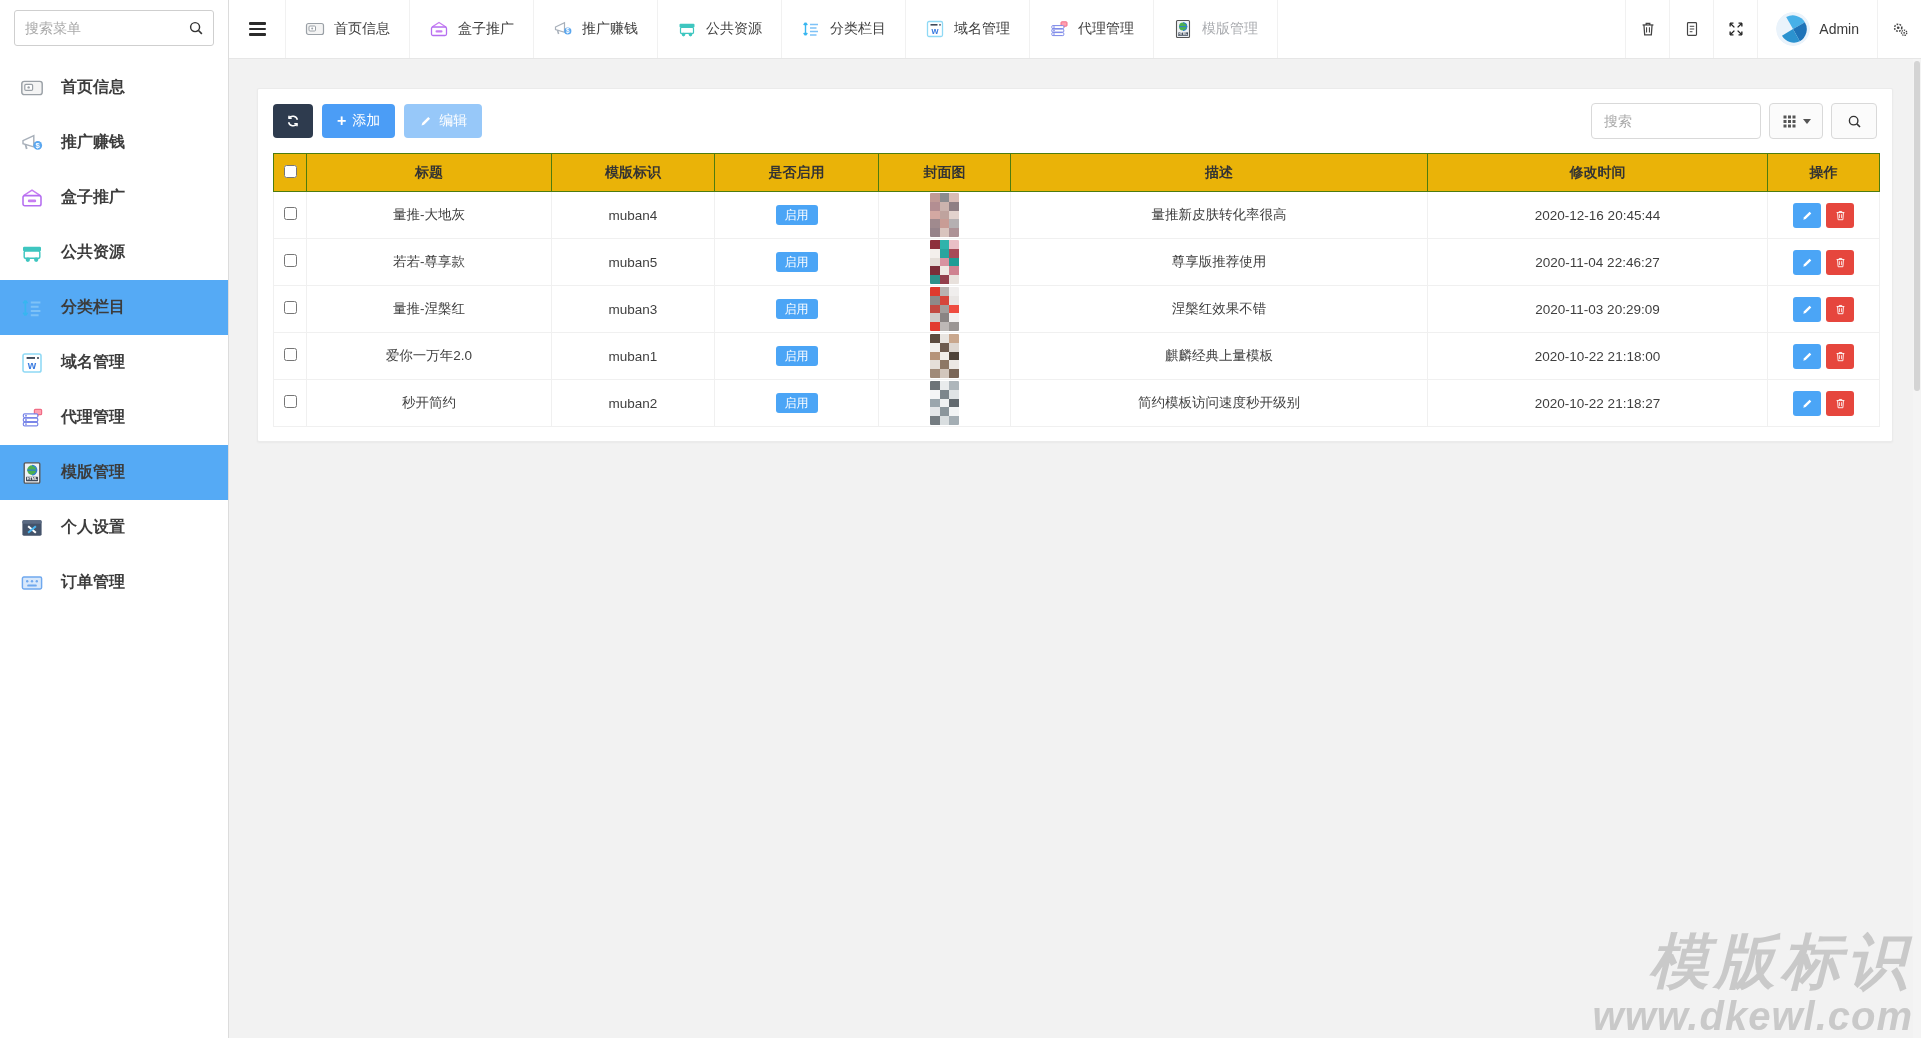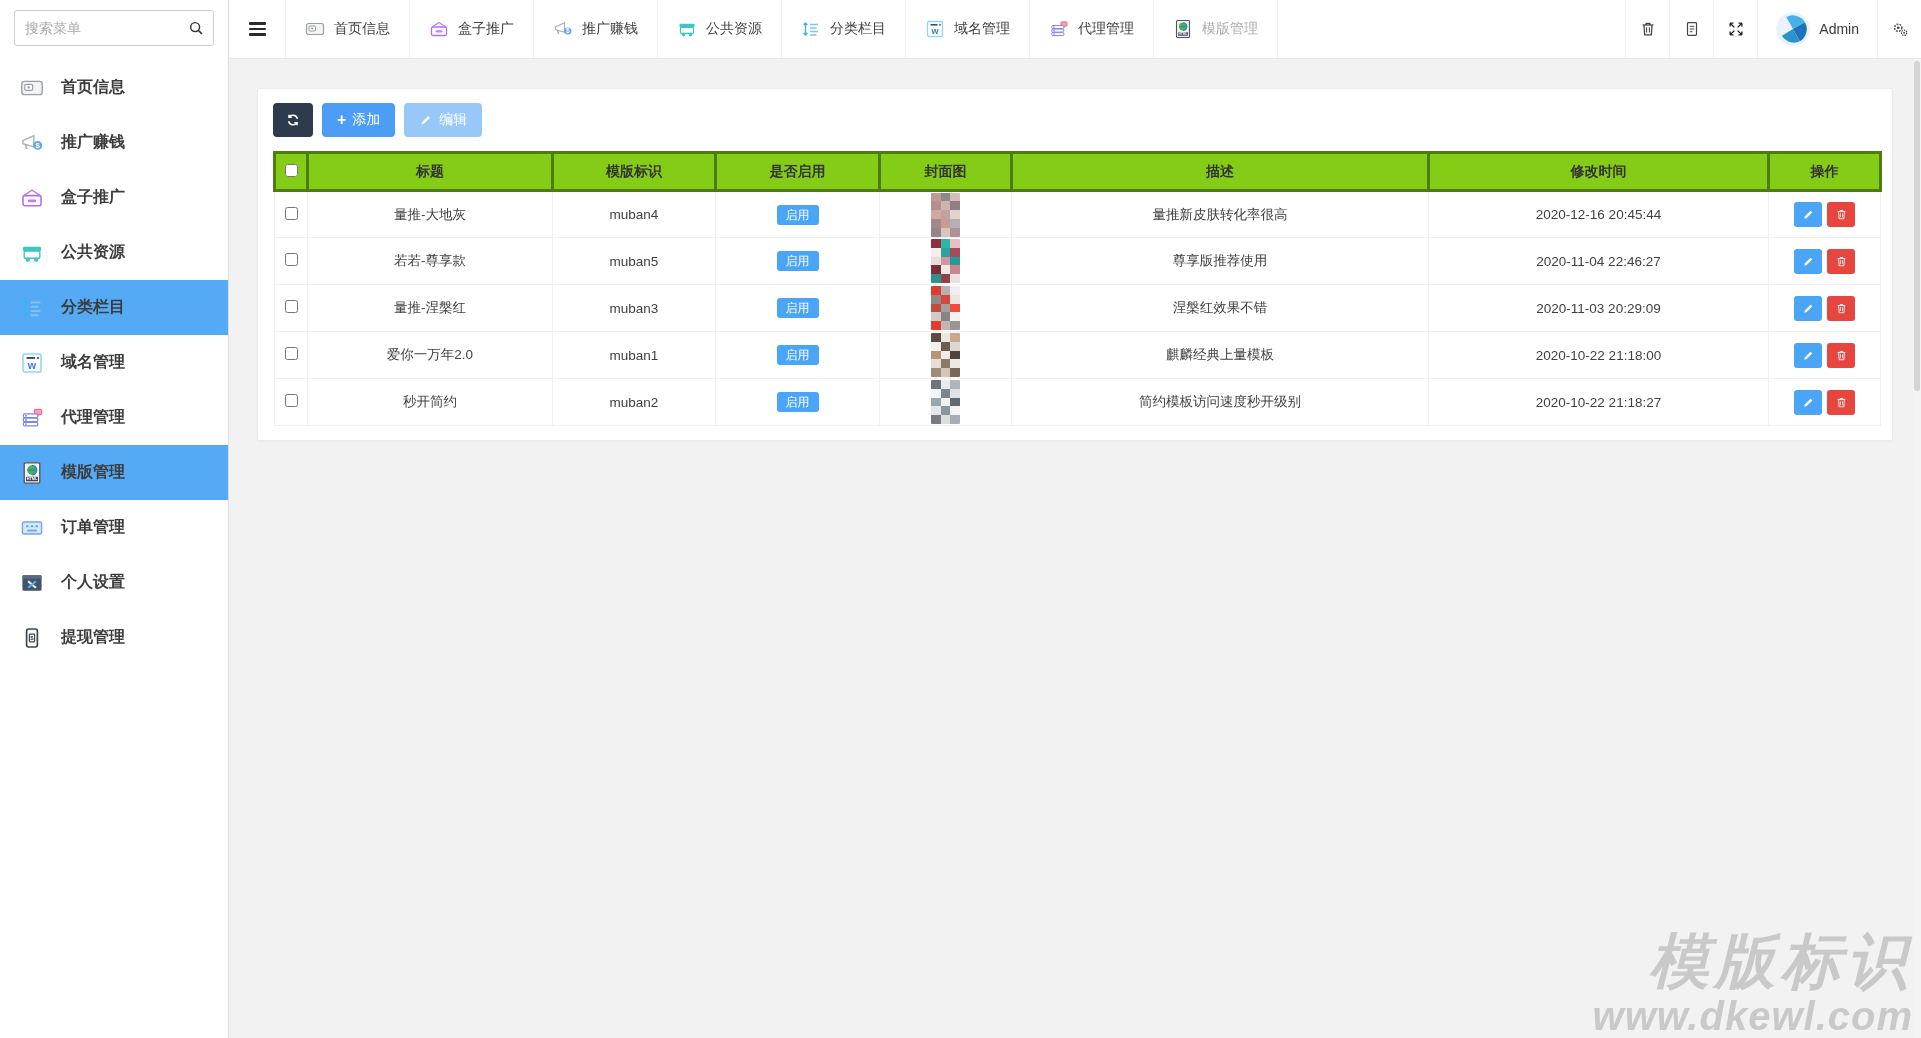--- a/index.html
+++ b/index.html
@@ -59,21 +59,21 @@
   .tbl-search::placeholder{color:#a9a9a9;}
   .mini-btn{height:36px;background:#fbfbfb;border:1px solid #d9d9d9;border-radius:4px;display:inline-flex;align-items:center;justify-content:center;gap:6px;cursor:pointer;}
   .grid-btn{width:54px;}
   .grid-btn svg{width:15px;height:15px;}
   .caret{width:0;height:0;border-left:4px solid transparent;border-right:4px solid transparent;border-top:5px solid #555;}
   .search-btn{width:46px;}
   .search-btn svg{width:17px;height:17px;}
 
   
   table{width:100%;border-collapse:collapse;table-layout:fixed;}
-  thead th{background:#84cc16;height:38px;font-size:14px;font-weight:700;color:#333;border:3px solid #4d7c0f;}
+  thead th{background:#eab308;height:38px;font-size:14px;font-weight:700;color:#333;border:1px solid #4d7c0f;}
   tbody td{height:47px;text-align:center;font-size:13.5px;color:#3f3f3f;border:1px solid #f0f0f0;background:#fff;}
   input[type=checkbox]{width:13px;height:13px;cursor:pointer;}
   .badge{display:inline-block;background:var(--badge);color:#fff;font-size:12px;padding:4px 9px;border-radius:3px;line-height:1;}
   .cover{width:29px;height:44px;margin:0 auto;display:grid;grid-template-columns:repeat(3,1fr);grid-auto-rows:1fr;overflow:hidden;border-radius:1px;}
   .ops{display:flex;align-items:center;justify-content:center;gap:5px;}
   .op-btn{width:28px;height:25px;border:none;border-radius:3px;display:inline-flex;align-items:center;justify-content:center;cursor:pointer;}
   .op-btn svg{width:13px;height:13px;}
   .op-edit{background:var(--badge);}
   .op-del{background:var(--danger);}
 
@@ -266,35 +266,29 @@
       <span class="mi-label">代理管理</span>
     </li>
     <li class="menu-item active">
       <svg class="ic mi-icon">
           <use href="#ic-template"></use>
         </svg>
       <span class="mi-label">模版管理</span>
     </li>
     <li class="menu-item">
       <svg class="ic mi-icon">
+          <use href="#ic-window-tools"></use>
+        </svg>
+      <span class="mi-label">个人设置</span>
+    </li>
+    <li class="menu-item">
+      <svg class="ic mi-icon">
           <use href="#ic-order"></use>
         </svg>
       <span class="mi-label">订单管理</span>
-    </li>
-    <li class="menu-item">
-      <svg class="ic mi-icon">
-          <use href="#ic-window-tools"></use>
-        </svg>
-      <span class="mi-label">个人设置</span>
-    </li>
-    <li class="menu-item">
-      <svg class="ic mi-icon">
-          <use href="#ic-wallet"></use>
-        </svg>
-      <span class="mi-label">提现管理</span>
     </li>
   </ul>
 </aside>
 
 <header class="topnav">
   <div class="hamburger">
       <i></i>
       <i></i>
       <i></i>
     </div>
@@ -389,20 +383,34 @@
     <button class="btn btn-add">
       <span class="plus">+</span>
         <span>添加</span>
     </button>
     <button class="btn btn-edit">
       <svg class="ic">
           <use href="#ic-pencil"></use>
         </svg>
         <span>编辑</span>
     </button>
+    <div class="toolbar-right">
+      <input class="tbl-search" type="text" placeholder="搜索" style="">
+      <button class="mini-btn grid-btn">
+        <svg class="ic">
+            <use href="#ic-grid"></use>
+          </svg>
+        <span class="caret"></span>
+      </button>
+      <button class="mini-btn search-btn">
+        <svg class="ic">
+            <use href="#ic-search"></use>
+          </svg>
+      </button>
+    </div>
   </div>
 
   <table>
     <colgroup>
       <col style="width:33px">
         <col style="width:245px">
         <col style="width:163px">
         <col style="width:164px">
       <col style="width:132px">
         <col style="width:417px">

